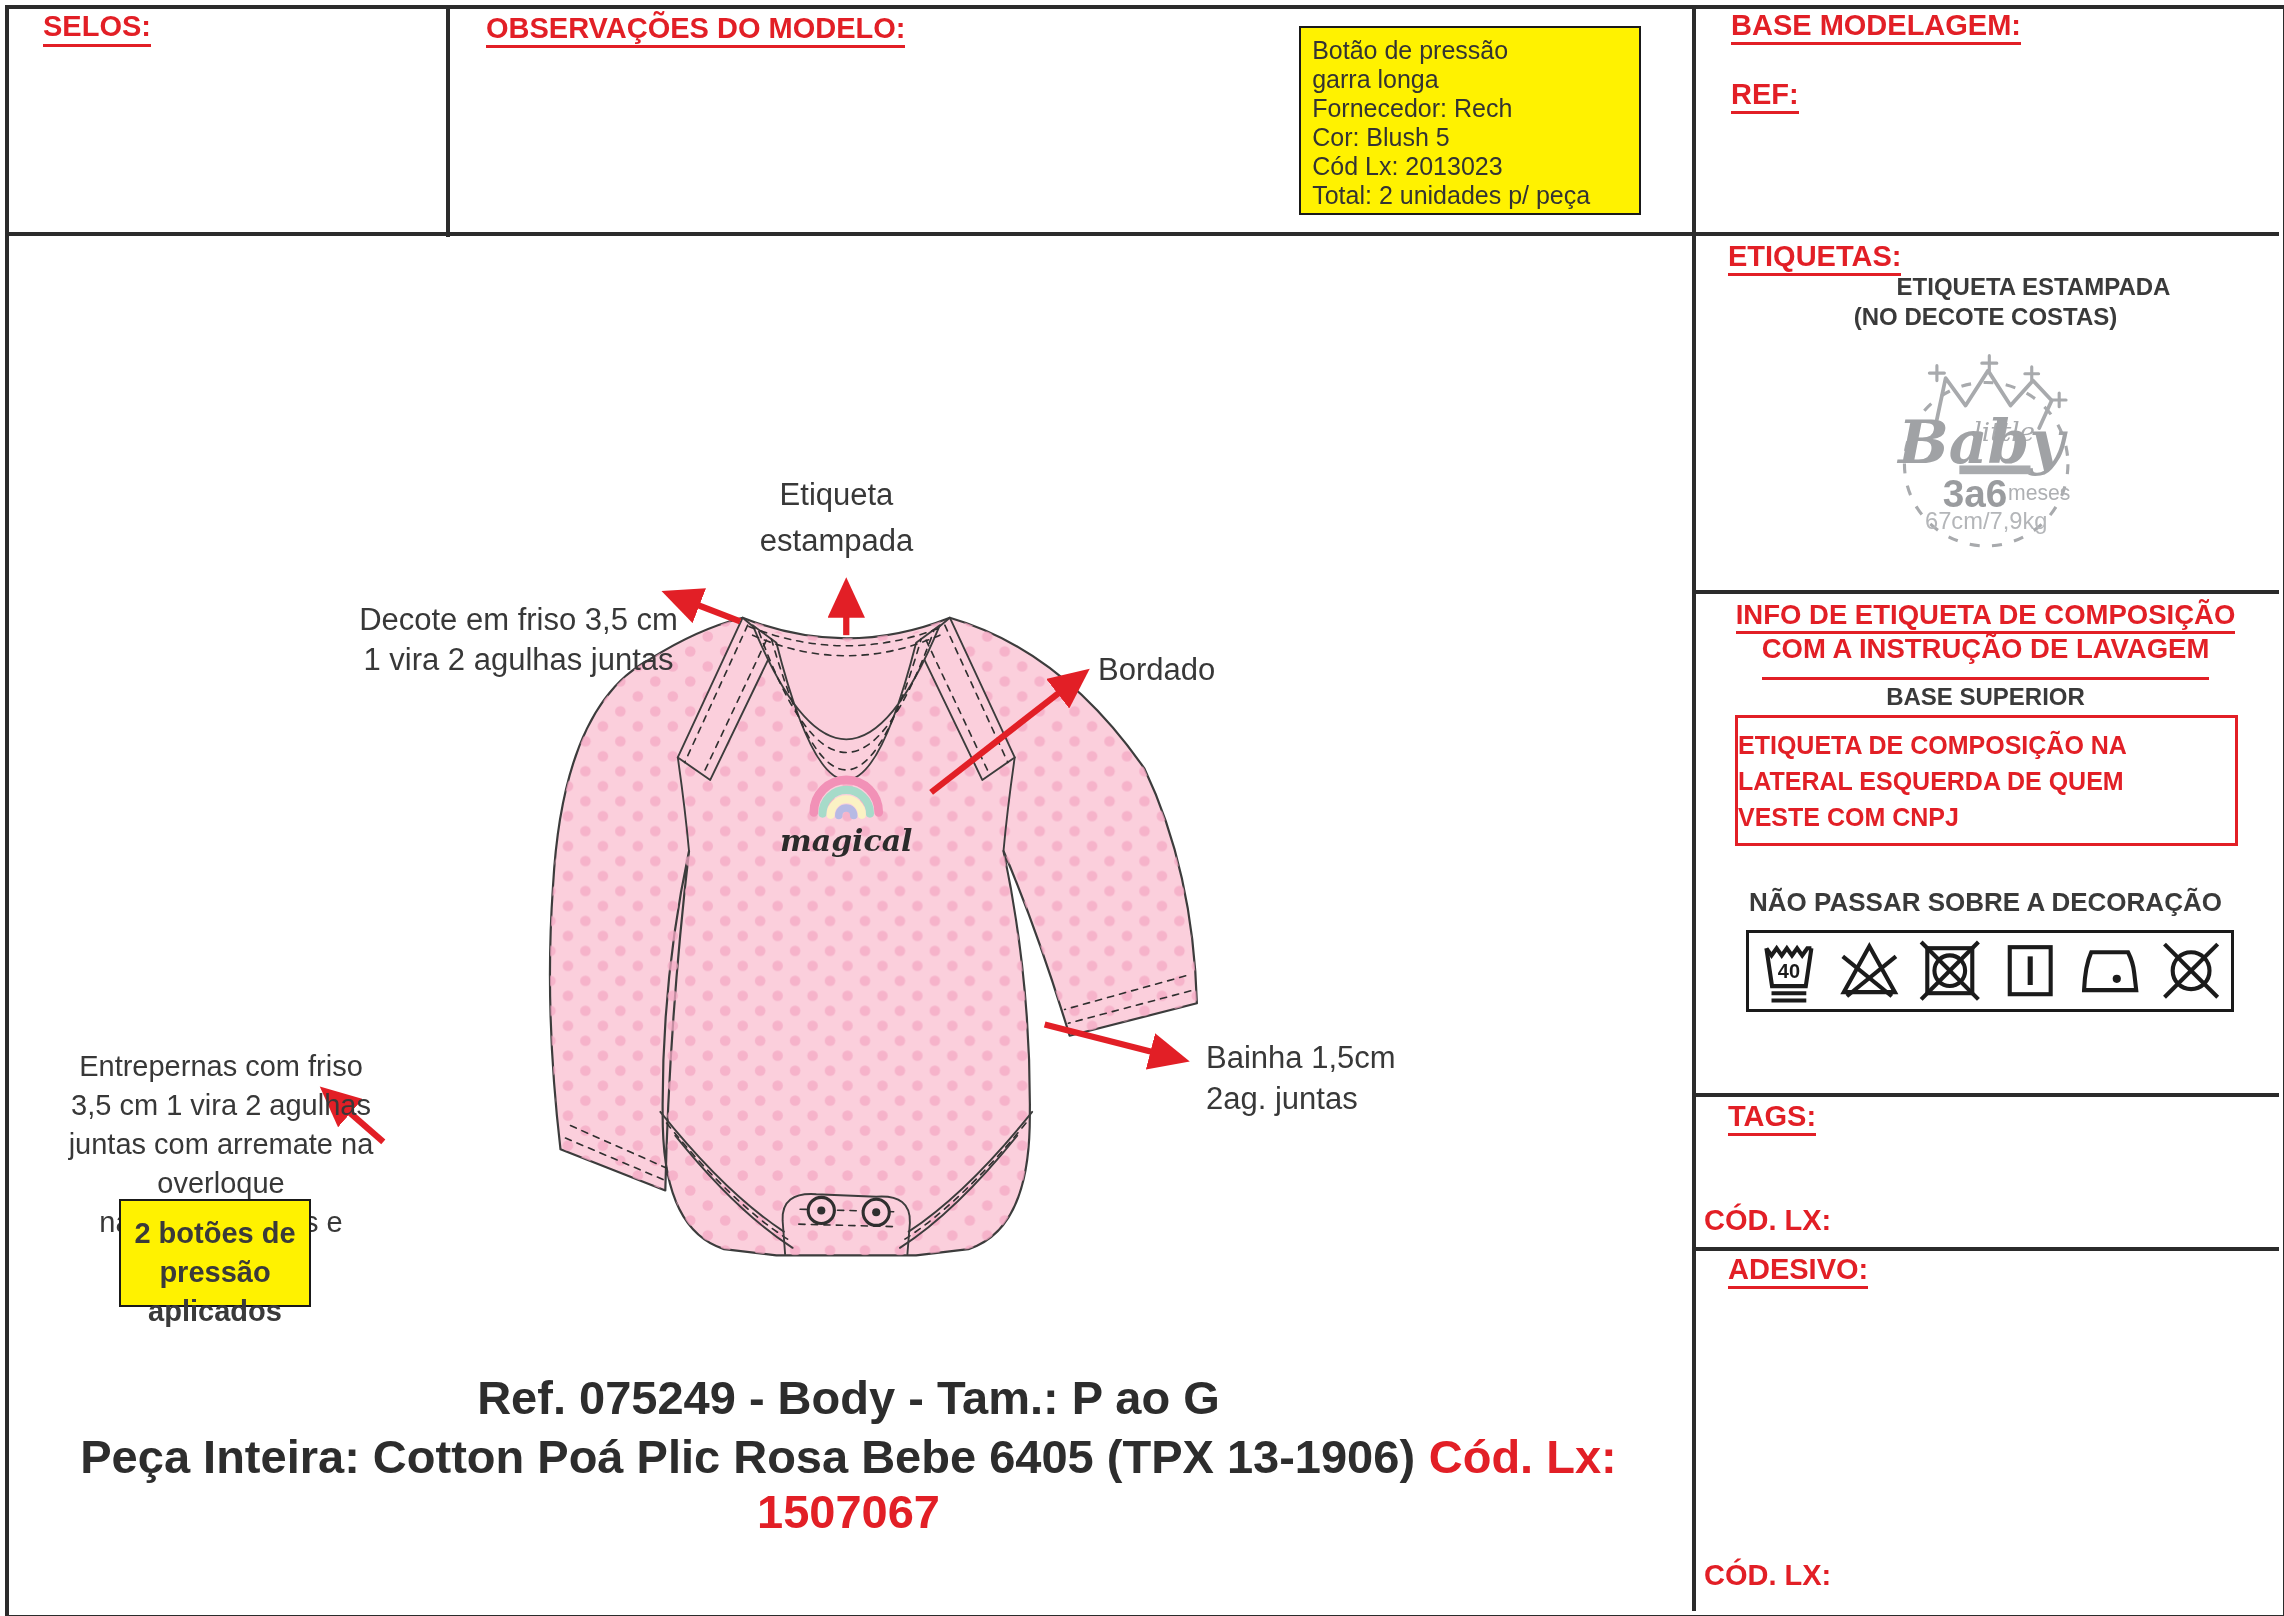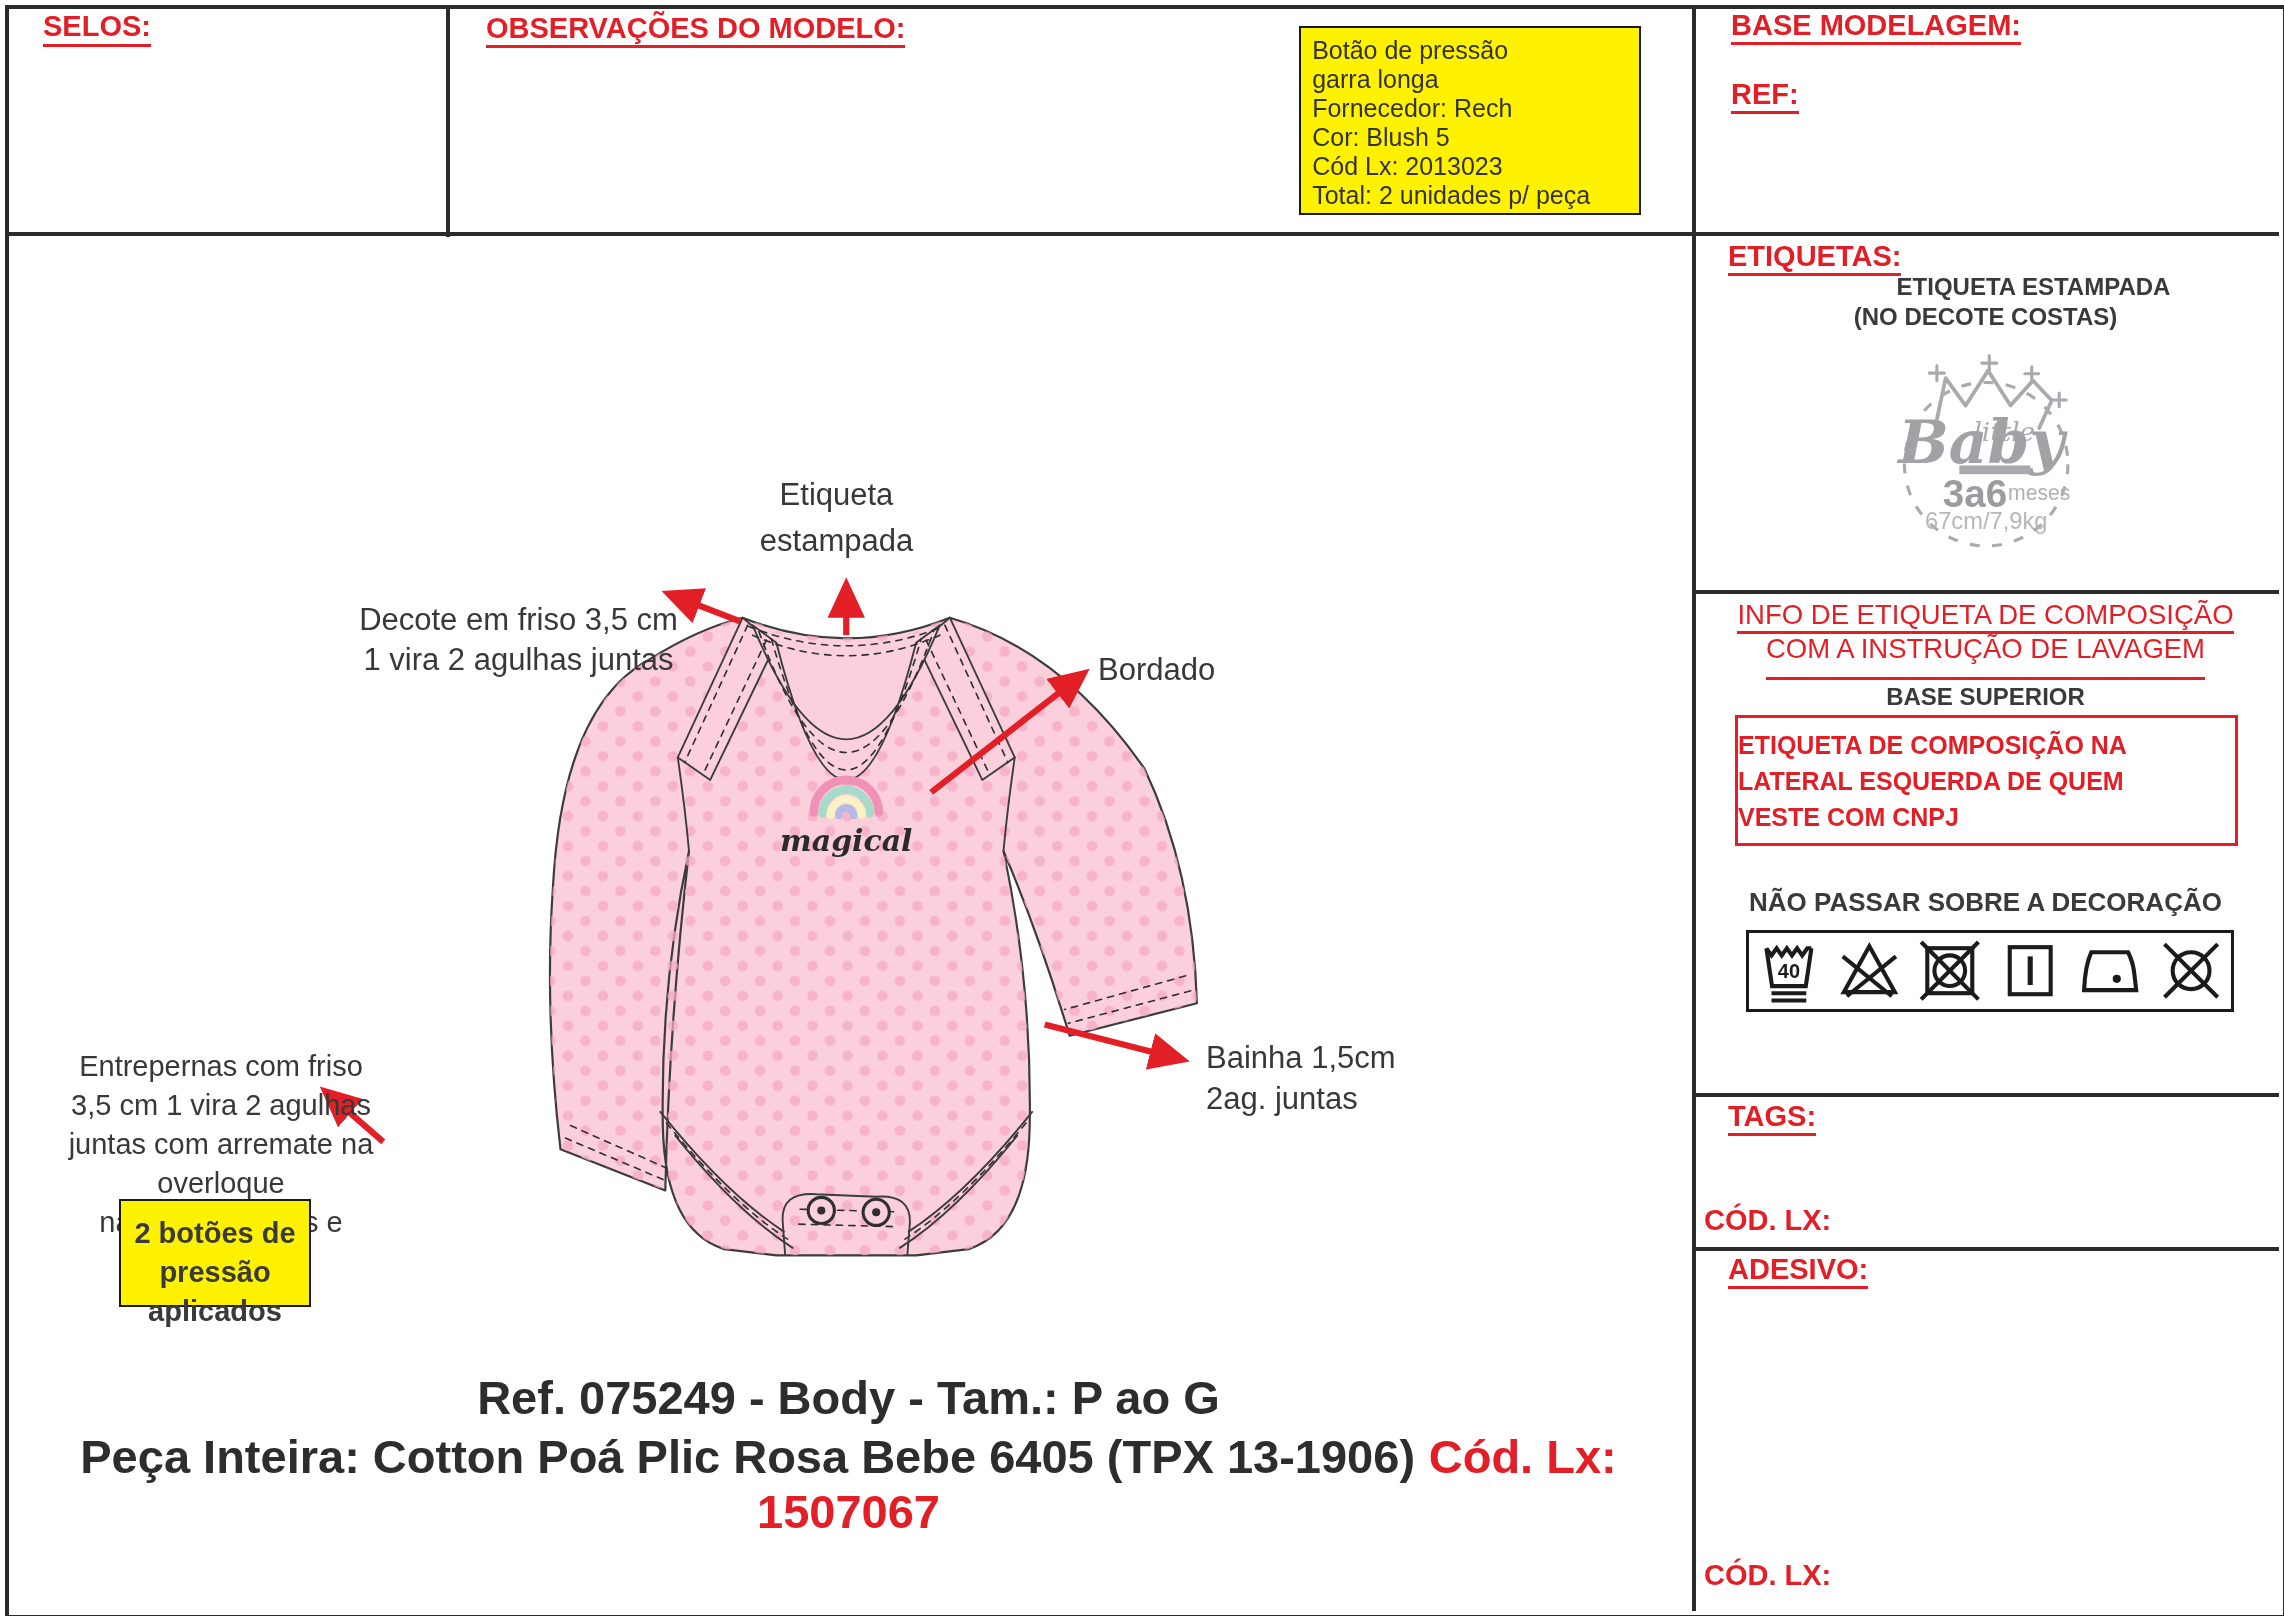--- a/index.html
+++ b/index.html
@@ -162,21 +162,21 @@
   <div class="abs red-h" style="left:1707px;top:79px;">
     <span class="ul">REF:</span>
   </div>
 
   <div class="abs red-h" style="left:1704px;top:241px;">
     <span class="ul">ETIQUETAS:</span>
   </div>
   <div class="abs col-c" style="top:273px;font-size:24px;padding-left:48px;">ETIQUETA ESTAMPADA</div>
   <div class="abs col-c" style="top:303px;font-size:24px;">(NO DECOTE COSTAS)</div>
 
-  <div class="abs" style="left:1692px;width:587px;top:598px;text-align:center;color:#e21f26;font-weight:normal;font-size:27.5px;line-height:34px;">
+  <div class="abs" style="left:1692px;width:587px;top:598px;text-align:center;color:#e21f26;font-weight:bold;font-size:27.5px;line-height:34px;">
     <div><span style="border-bottom:3.1px solid #e21f26;padding-bottom:1.2px;">INFO DE ETIQUETA DE COMPOSIÇÃO</span></div>
     <div><span style="border-bottom:3.1px solid #e21f26;padding-bottom:13px;">COM A INSTRUÇÃO DE LAVAGEM</span></div>
   </div>
   <div class="abs col-c" style="top:683px;font-size:24px;">BASE SUPERIOR</div>
 
   <div class="abs redbox" style="left:1735px;top:715px;width:497px;height:116px;padding-top:8.7px;">
     <div>ETIQUETA DE COMPOSIÇÃO NA</div>
     <div>LATERAL ESQUERDA DE QUEM</div>
     <div>VESTE COM CNPJ</div>
   </div>

